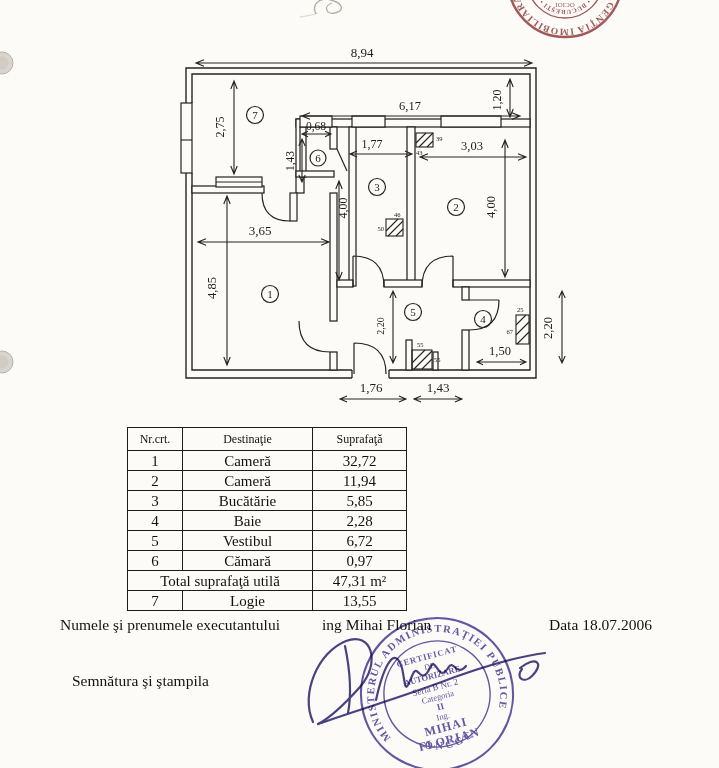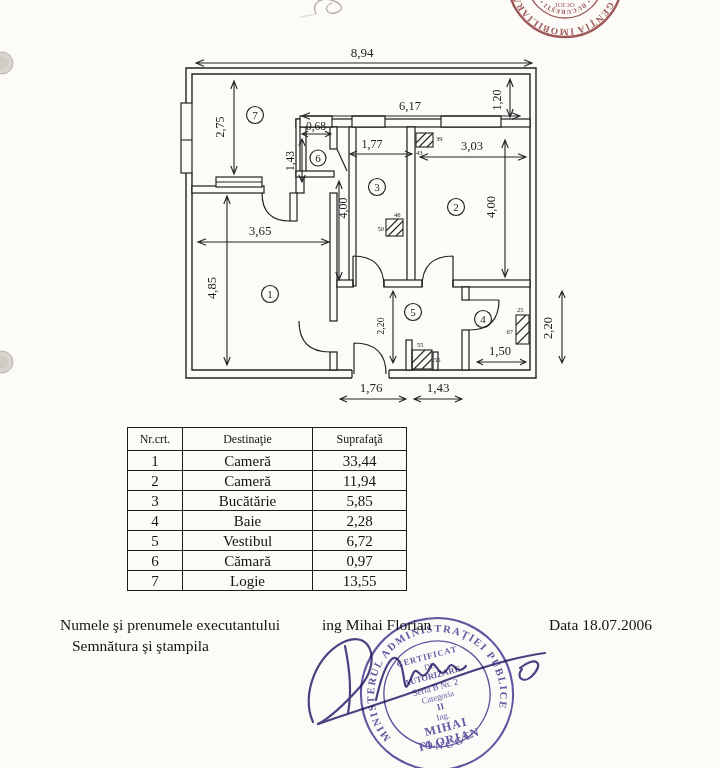--- a/index.html
+++ b/index.html
@@ -21,21 +21,21 @@
     border:1.7px solid #1c1c1c;text-align:center;vertical-align:middle;
     padding:0;height:19px;line-height:18px;overflow:hidden;
   }
   .area-table tr.hdr td{height:22px;font-size:12px;}
   .col-nr{width:54px;}.col-dest{width:129px;}.col-sup{width:93px;}
   
   .foot{position:absolute;font-size:15.5px;white-space:nowrap;color:#131313;}
   #f-label{left:60px;top:616px;}
   #f-name{left:322px;top:616px;text-align:right;}
   #f-date{left:549px;top:616px;}
-  #f-line2{left:72px;top:637px;}
+  #f-line2{left:72px;top:672px;}
   .stamp-art{pointer-events:none;}
 </style>
 </head>
 <body>
 
 <svg class="layer stamp-art" width="719" height="768" viewBox="0 0 719 768">
 
   <g stroke="#a09a90" stroke-width="1.3" fill="none" opacity="0.8">
     <path d="M316,14 C311,4 320,-3 331,0 C343,3 345,11 335,13 C326,15 323,6 332,3"></path>
     <path d="M300,17 C308,15 312,16 318,13" opacity="0.4"></path>
@@ -254,21 +254,21 @@
 <table class="area-table">
   <tbody>
     <tr class="hdr">
       <td class="col-nr">Nr.crt.</td>
       <td class="col-dest">Destinaţie</td>
       <td class="col-sup">Suprafaţă</td>
     </tr>
     <tr>
       <td>1</td>
       <td>Cameră</td>
-      <td>33,44</td>
+      <td>32,72</td>
     </tr>
     <tr>
       <td>2</td>
       <td>Cameră</td>
       <td>11,94</td>
     </tr>
     <tr>
       <td>3</td>
       <td>Bucătărie</td>
       <td>5,85</td>
@@ -280,20 +280,24 @@
     </tr>
     <tr>
       <td>5</td>
       <td>Vestibul</td>
       <td>6,72</td>
     </tr>
     <tr>
       <td>6</td>
       <td>Cămară</td>
       <td>0,97</td>
+    </tr>
+    <tr>
+      <td colspan="2">Total suprafaţă utilă</td>
+      <td>47,31 m²</td>
     </tr>
     <tr>
       <td>7</td>
       <td>Logie</td>
       <td>13,55</td>
     </tr>
   </tbody>
 </table>
 
 <div class="foot" id="f-label">Numele şi prenumele executantului</div>

